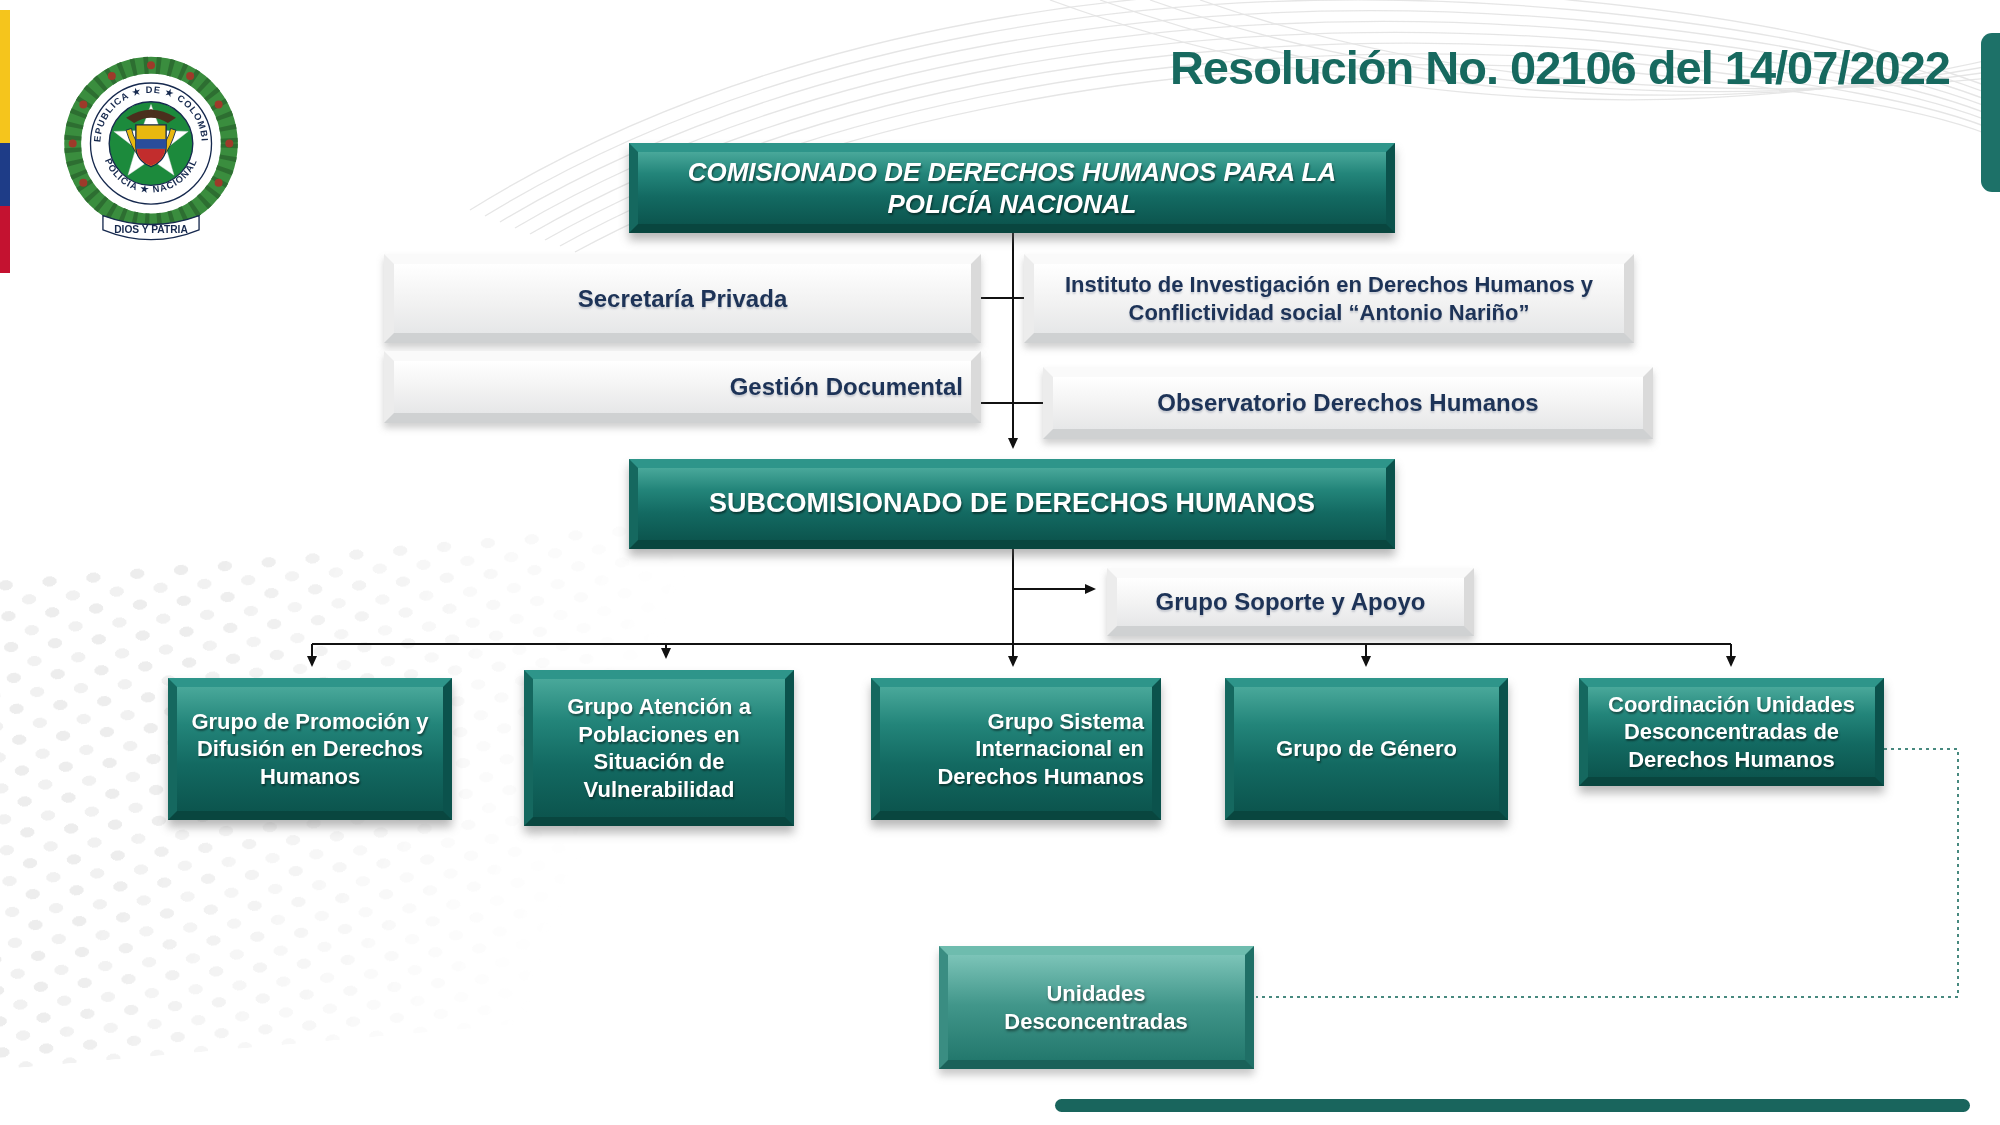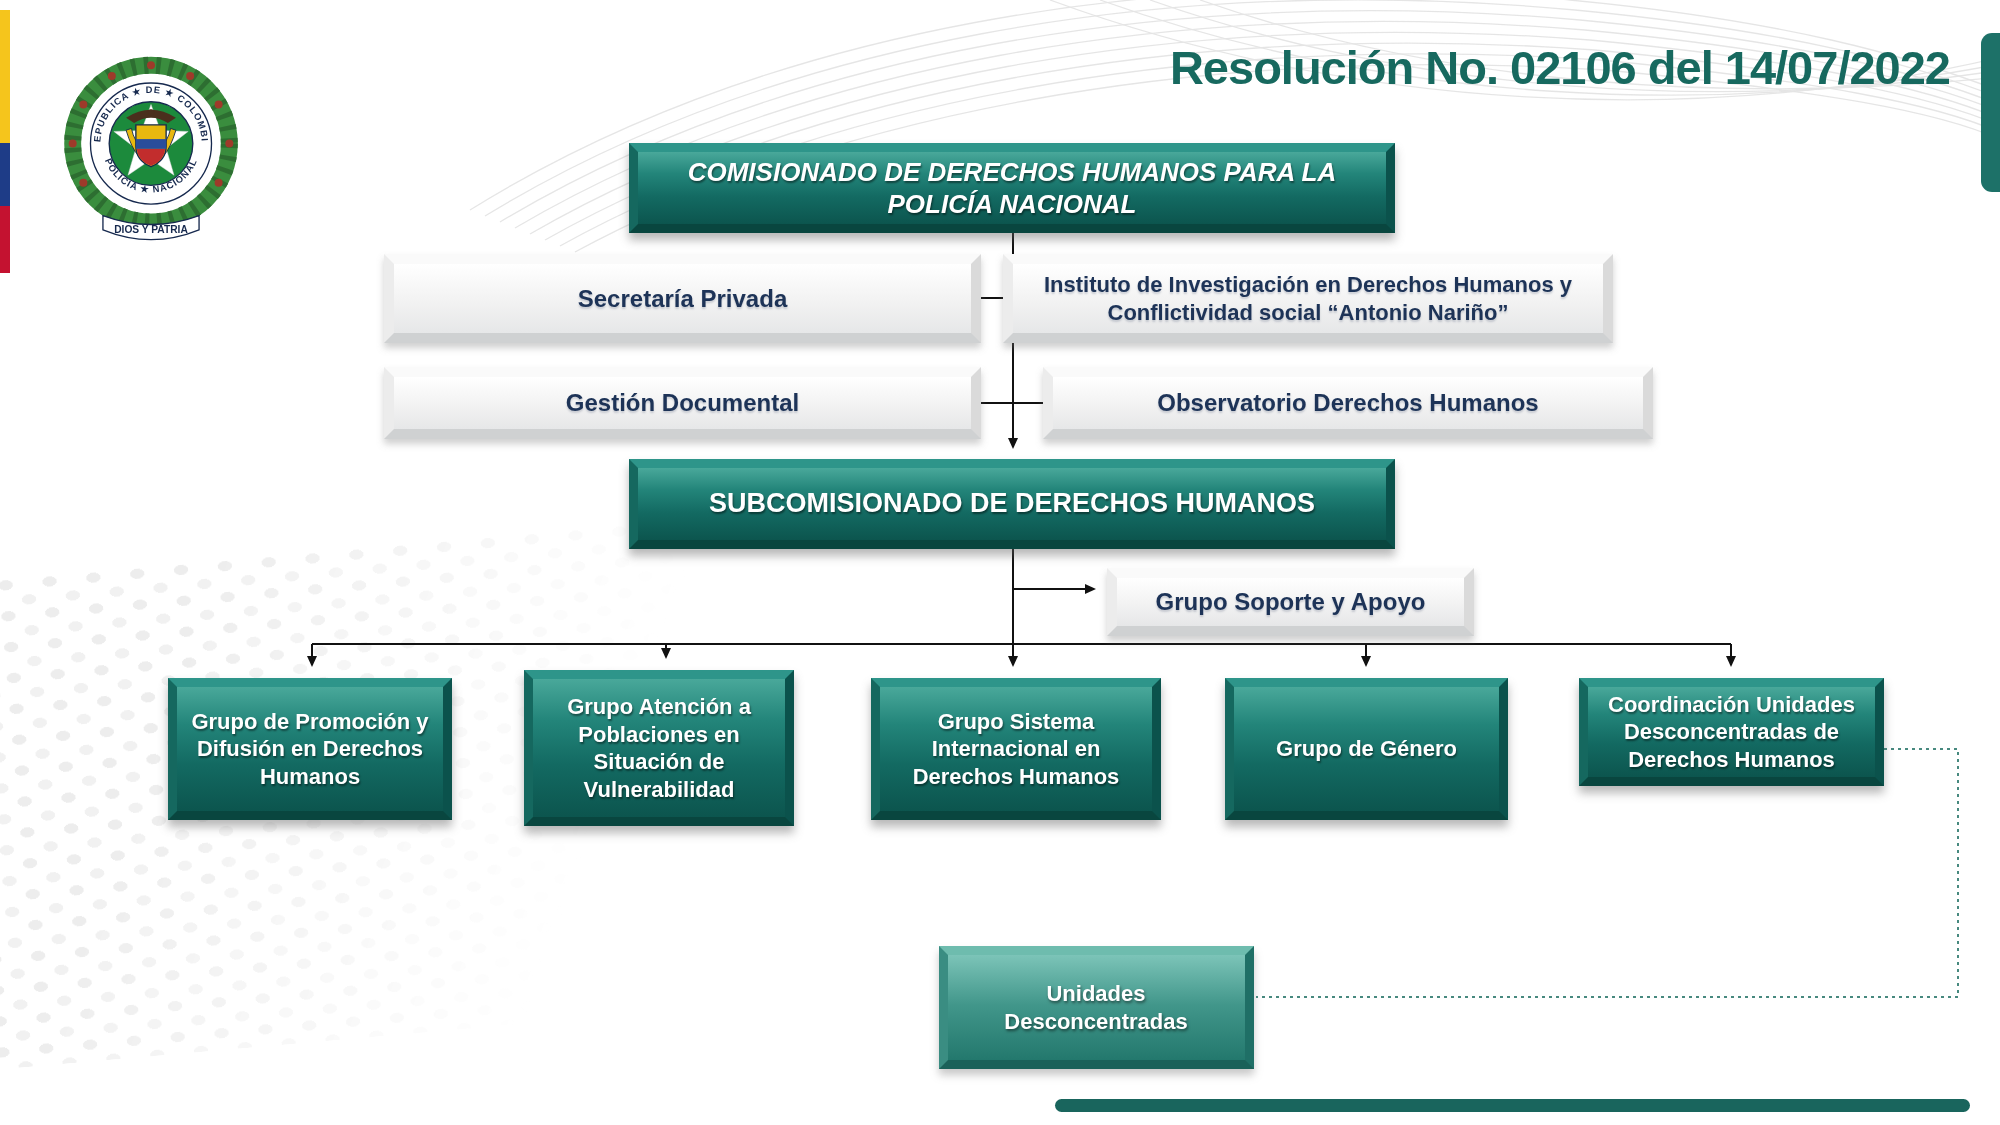--- a/index.html
+++ b/index.html
@@ -160,25 +160,25 @@
   </svg>
 
   <div class="box teal fs26" style="left:629px; top:143px; width:766px; height:90px;font-style:italic;">
     <span>COMISIONADO DE DERECHOS HUMANOS PARA LA POLICÍA NACIONAL</span>
   </div>
 
   <div class="box gray fs24" style="left:384px; top:254px; width:597px; height:89px;">
     <span>Secretaría Privada</span>
   </div>
 
-  <div class="box gray fs22" style="left:1003px; top:254px; width:610px; height:89px;">
+  <div class="box gray fs22" style="left:1024px; top:254px; width:610px; height:89px;">
     <span>Instituto de Investigación en Derechos Humanos y Conflictividad social “Antonio Nariño”</span>
   </div>
 
-  <div class="box gray fs24" style="left:384px; top:367px; width:597px; height:72px;">
+  <div class="box gray fs24" style="left:384px; top:351px; width:597px; height:72px;justify-content:flex-end;">
     <span>Gestión Documental</span>
   </div>
 
   <div class="box gray fs24" style="left:1043px; top:367px; width:610px; height:72px;">
     <span>Observatorio Derechos Humanos</span>
   </div>
 
   <div class="box teal fs27" style="left:629px; top:459px; width:766px; height:90px;">
     <span>SUBCOMISIONADO DE DERECHOS HUMANOS</span>
   </div>
@@ -188,21 +188,21 @@
   </div>
 
   <div class="box gray fs24" style="left:1107px; top:568px; width:367px; height:68px;">
     <span>Grupo Soporte y Apoyo</span>
   </div>
 
   <div class="box teal fs22" style="left:524px; top:670px; width:270px; height:156px;">
     <span>Grupo Atención a Poblaciones en Situación de Vulnerabilidad</span>
   </div>
 
-  <div class="box teal fs22" style="left:871px; top:678px; width:290px; height:142px;">
+  <div class="box teal fs22" style="left:871px; top:678px; width:290px; height:142px;text-align:right;">
     <span>Grupo Sistema Internacional en Derechos Humanos</span>
   </div>
 
   <div class="box teal fs22" style="left:1225px; top:678px; width:283px; height:142px;">
     <span>Grupo de Género</span>
   </div>
 
   <div class="box teal fs22" style="left:1579px; top:678px; width:305px; height:108px;">
     <span>Coordinación Unidades Desconcentradas de Derechos Humanos</span>
   </div>

